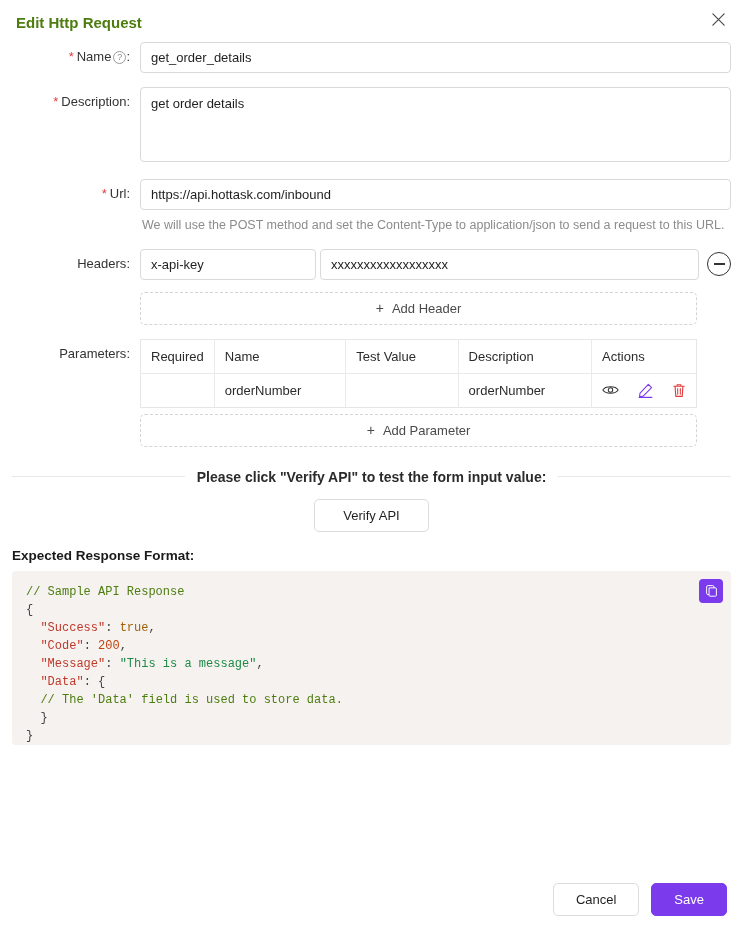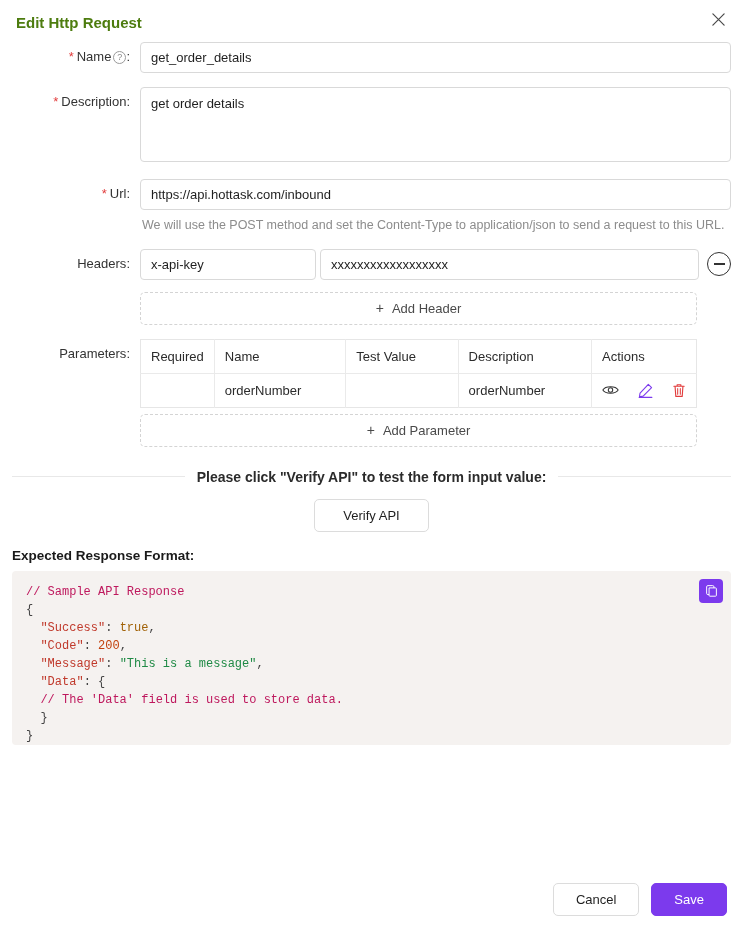--- a/index.html
+++ b/index.html
@@ -223,21 +223,21 @@
   }
   .copy-btn {
     position: absolute;
     top: 8px; right: 8px;
     width: 24px; height: 24px;
     background: #7c3aed;
     border-radius: 4px;
     display: flex; align-items: center; justify-content: center;
     cursor: pointer;
   }
-  .cm { color: #be185d; }
+  .cm { color: #4d7c0f; }
   .key { color: #c0392b; }
   .bool { color: #a16207; }
   .num { color: #c2410c; }
   .str { color: #1f8a45; }
   .punc { color: #444; }
 
   .footer {
     position: absolute;
     left: 0; right: 0; bottom: 0;
     height: 62px;

